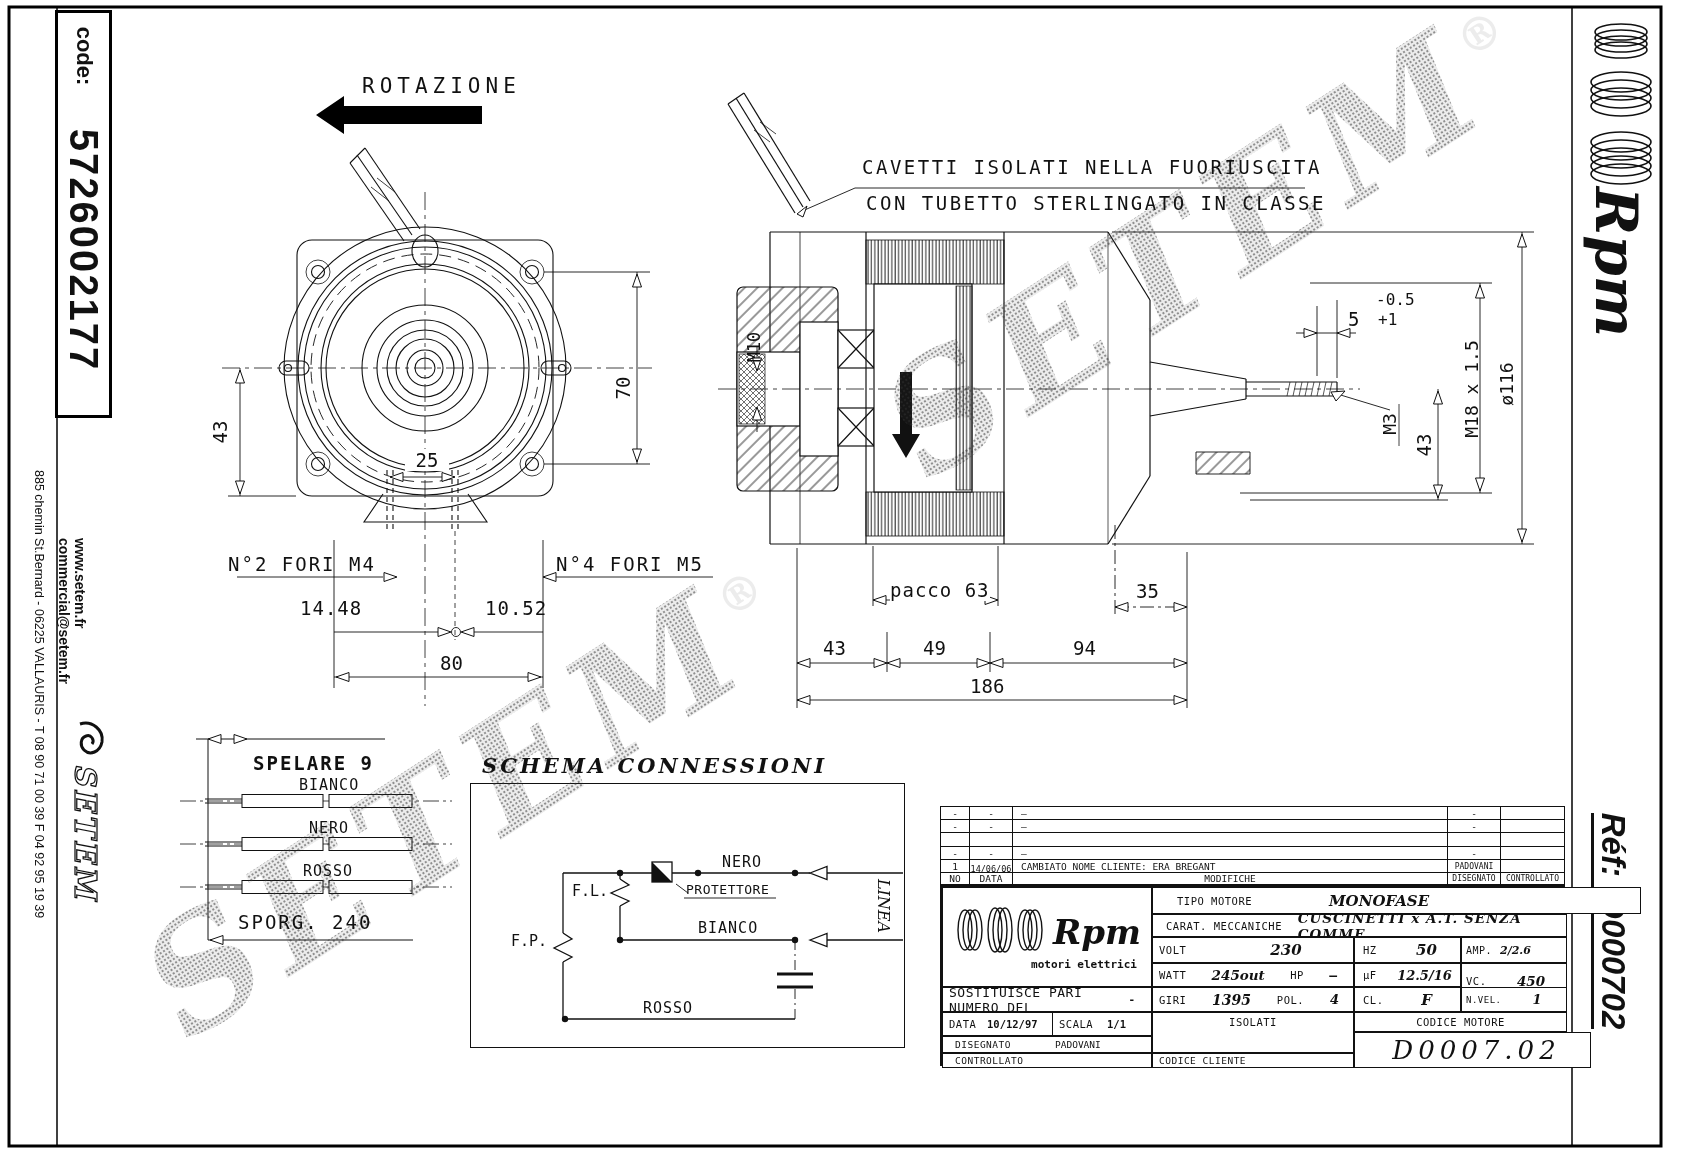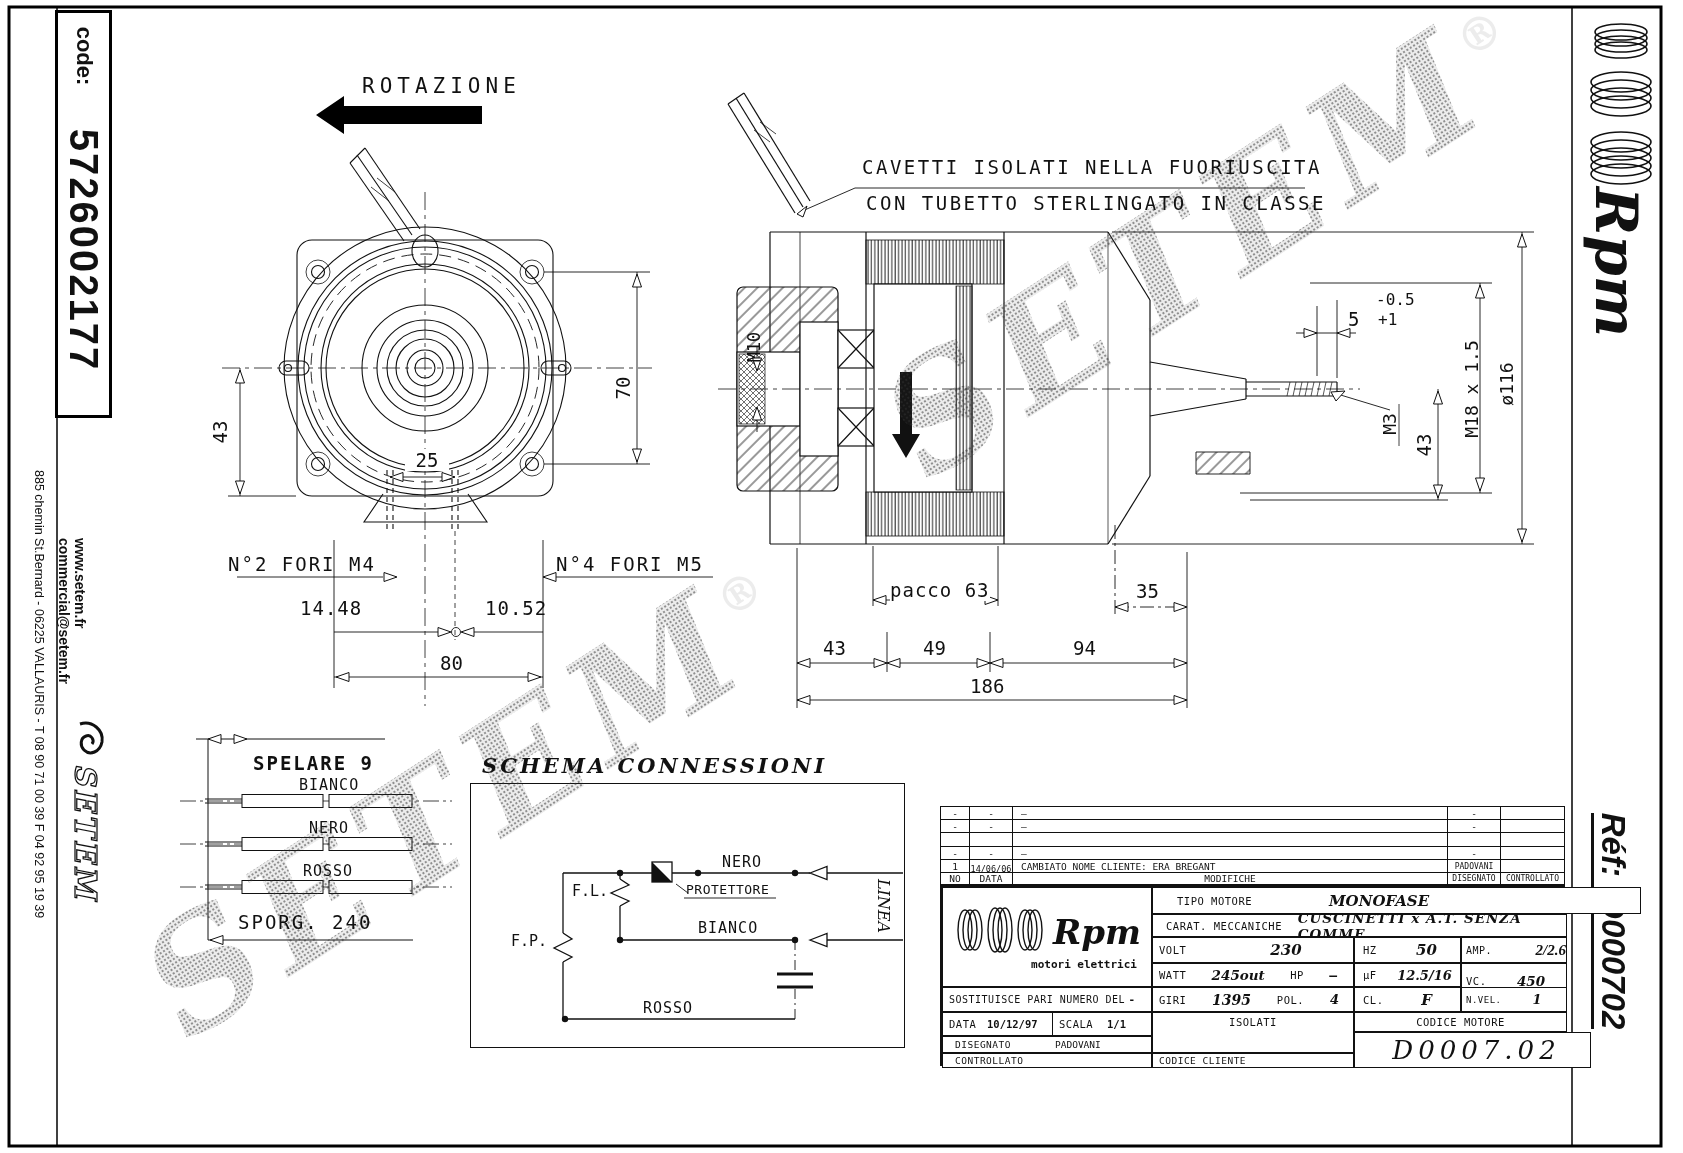--- a/index.html
+++ b/index.html
@@ -480,40 +480,40 @@
     <div class="tb-cell" style="left:210px;top:50px;width:202px;height:26px;padding-left:6px;">
       <span class="lbl" style="width:60px;">VOLT</span>
       <span class="val" style="font-size:15px;flex:1;text-align:center;">230</span>
     </div>
     <div class="tb-cell" style="left:412px;top:50px;width:107px;height:26px;padding-left:8px;">
       <span class="lbl" style="width:30px;">HZ</span>
       <span class="val" style="font-size:15px;flex:1;text-align:center;">50</span>
     </div>
     <div class="tb-cell" style="left:519px;top:50px;width:106px;height:26px;padding-left:4px;">
       <span class="lbl" style="width:34px;font-size:10px;">AMP.</span>
-      <span class="val" style="font-size:15px;flex:1;text-align:right;font-family:Liberation Serif, serif;">2/2.6</span>
+      <span class="val" style="font-size:11px;flex:1;text-align:left;">2/2.6</span>
     </div>
 
     <div class="tb-cell" style="left:210px;top:76px;width:202px;height:24px;padding:0 16px 0 6px;justify-content:space-between;">
       <span class="lbl">WATT</span>
       <span class="val" style="font-size:13.5px;">245out</span>
       <span class="lbl">HP</span>
       <span style="font-size:13px;font-weight:bold;">—</span>
     </div>
     <div class="tb-cell" style="left:412px;top:76px;width:107px;height:24px;padding-left:8px;">
       <span class="lbl" style="width:26px;">µF</span>
       <span class="val" style="font-size:13px;flex:1;text-align:center;">12.5/16</span>
     </div>
     <div class="tb-cell" style="left:519px;top:76px;width:106px;height:36px;padding-left:4px;">
       <span class="lbl" style="width:30px;">VC.</span>
       <span class="val" style="font-size:13.5px;flex:1;text-align:center;font-style:italic;">450</span>
     </div>
 
     <div class="tb-cell" style="left:0;top:100px;width:210px;height:25px;padding:0 16px 0 6px;justify-content:space-between;">
-      <span class="lbl" style="font-size:10px;">SOSTITUISCE PARI NUMERO DEL</span>
+      <span class="lbl" style="font-size:13px;">SOSTITUISCE PARI NUMERO DEL</span>
       <span style="font-size:11px;font-weight:bold;">-</span>
     </div>
     <div class="tb-cell" style="left:210px;top:100px;width:202px;height:25px;padding:0 14px 0 6px;justify-content:space-between;">
       <span class="lbl">GIRI</span>
       <span class="val" style="font-size:14px;">1395</span>
       <span class="lbl">POL.</span>
       <span class="val" style="font-size:13px;">4</span>
     </div>
     <div class="tb-cell" style="left:412px;top:100px;width:107px;height:25px;padding-left:8px;">
       <span class="lbl" style="width:30px;">CL.</span>

